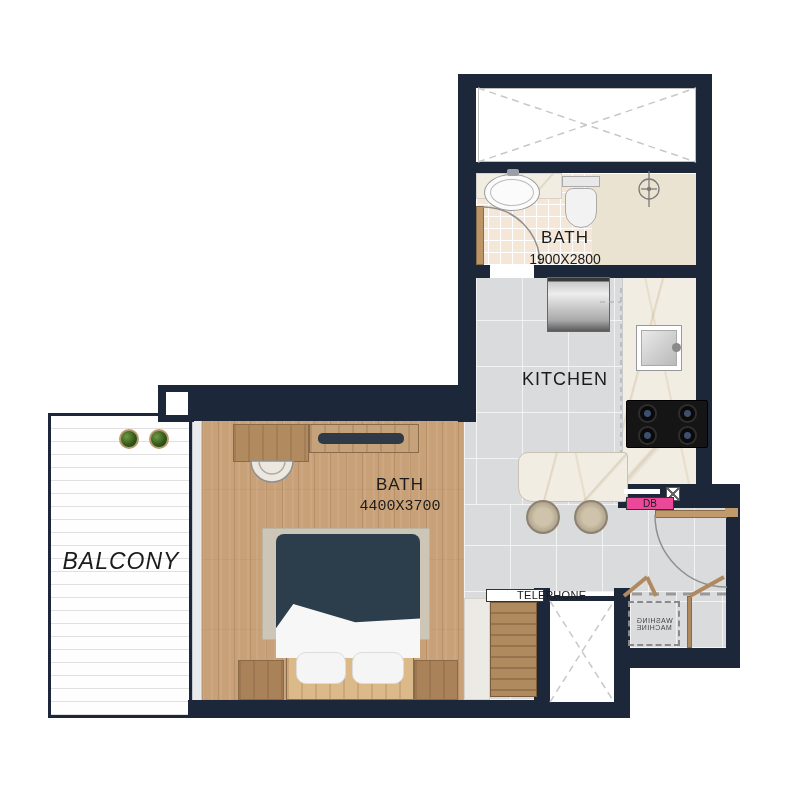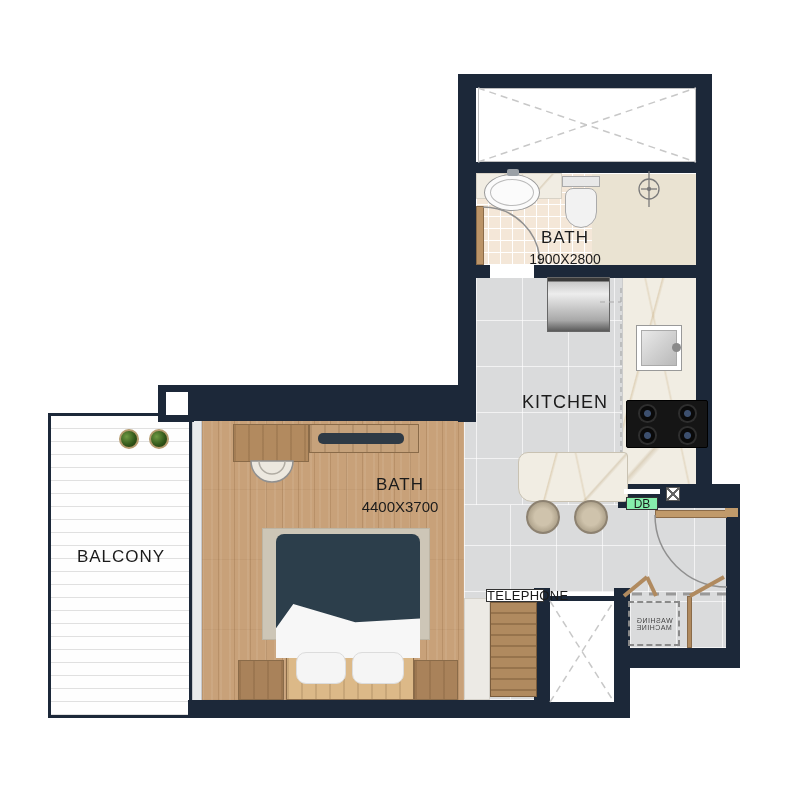--- a/index.html
+++ b/index.html
@@ -119,34 +119,34 @@
               background:radial-gradient(circle at 35% 35%,#6f9a43,#2f5417 60%,#1c350c);"></div>
 
   <div class="abs z3" style="left:655px;top:510px;width:72px;height:8px;background:#c09a6b;border:1px solid #8a6b49;"></div>
   <div class="abs z3" style="left:725px;top:508px;width:13px;height:9px;background:#c09a6b;"></div>
   <div class="abs z3" style="left:687px;top:596px;width:5px;height:52px;background:#b08a5f;border:1px solid #8a6b49;"></div>
   <div class="abs z3" style="left:464px;top:598px;width:26px;height:102px;background:#eceae5;border:1px solid #d5d2cb;"></div>
   <div class="abs z3" style="left:490px;top:602px;width:47px;height:95px;border:1px solid #7a5c3c;
               background:repeating-linear-gradient(180deg,#b08a5f 0 9px,#96734c 9px 11px);"></div>
 
   <div class="abs z3" style="left:624px;top:489px;width:36px;height:5px;background:#fff;"></div>
-  <div class="abs z5 label" style="left:626px;top:497px;width:32px;height:13px;background:#86efac;border:1px solid #333;font-size:12px;line-height:12px;">
+  <div class="abs z5 label" style="left:626px;top:497px;width:48px;height:13px;background:#ec4899;border:1px solid #333;font-size:10px;line-height:12px;">
     <span>DB</span>
   </div>
   <div class="abs z3" style="left:666px;top:487px;width:14px;height:14px;background:
               linear-gradient(45deg, transparent 44%, #666 44% 56%, transparent 56%),
               linear-gradient(-45deg, transparent 44%, #666 44% 56%, transparent 56%), #fff;border:1px solid #555;"></div>
 
   <div class="abs z3" style="left:628px;top:601px;width:52px;height:45px;border:2px dashed #8a8a8a;
               display:flex;flex-direction:column;align-items:center;justify-content:center;color:#444;">
     <span class="mirror" style="font-size:7px;letter-spacing:.5px;">WASHING</span>
     <span class="mirror" style="font-size:7px;letter-spacing:.5px;">MACHINE</span>
   </div>
 
-  <div class="abs z5 label" style="left:486px;top:589px;width:58px;height:13px;background:#fff;border:1px solid #333;font-size:13px;line-height:11px;letter-spacing:.3px;">
+  <div class="abs z5 label" style="left:486px;top:589px;width:58px;height:13px;background:#fff;border:1px solid #333;font-size:11px;line-height:11px;letter-spacing:.3px;padding-left:30px;">
     <span>TELEPHONE</span>
   </div>
 
   <svg class="abs z4" style="left:0;top:0;" width="800" height="800" viewBox="0 0 800 800">
     <g stroke="#c8c8c8" stroke-width="1.5" stroke-dasharray="7 5">
       <line x1="478" y1="88" x2="696" y2="162"></line>
       <line x1="478" y1="162" x2="696" y2="88"></line>
     </g>
     <g stroke="#c8c8c8" stroke-width="1.5" stroke-dasharray="7 5">
       <line x1="550" y1="601" x2="614" y2="702"></line>
@@ -172,23 +172,23 @@
       <line x1="621" y1="288" x2="621" y2="452"></line>
       <line x1="600" y1="302" x2="621" y2="302"></line>
     </g>
   </svg>
 
   <div class="abs z5 label" style="left:500px;top:227px;width:130px;">
     <div style="font-size:17px;letter-spacing:1px;">BATH</div>
     <div style="font-size:14px;">1900X2800</div>
   </div>
   <div class="abs z5 label" style="left:495px;top:367px;width:140px;">
-    <div style="font-size:18px;letter-spacing:1px;margin-top:23px;">KITCHEN</div>
+    <div style="font-size:18px;letter-spacing:1px;">KITCHEN</div>
   </div>
   <div class="abs z5 label" style="left:330px;top:474px;width:140px;">
     <div style="font-size:17px;letter-spacing:1px;">BATH</div>
-    <div style="font-size:15px;">4400X3700</div>
+    <div style="font-size:15px;font-family:Liberation Mono, monospace;">4400X3700</div>
   </div>
   <div class="abs z5 label" style="left:50px;top:546px;width:142px;">
-    <div style="font-size:17px;letter-spacing:1px;">BALCONY</div>
+    <div style="font-size:23px;letter-spacing:1px;font-style:italic;">BALCONY</div>
   </div>
 
 </div>
 
 </body></html>

